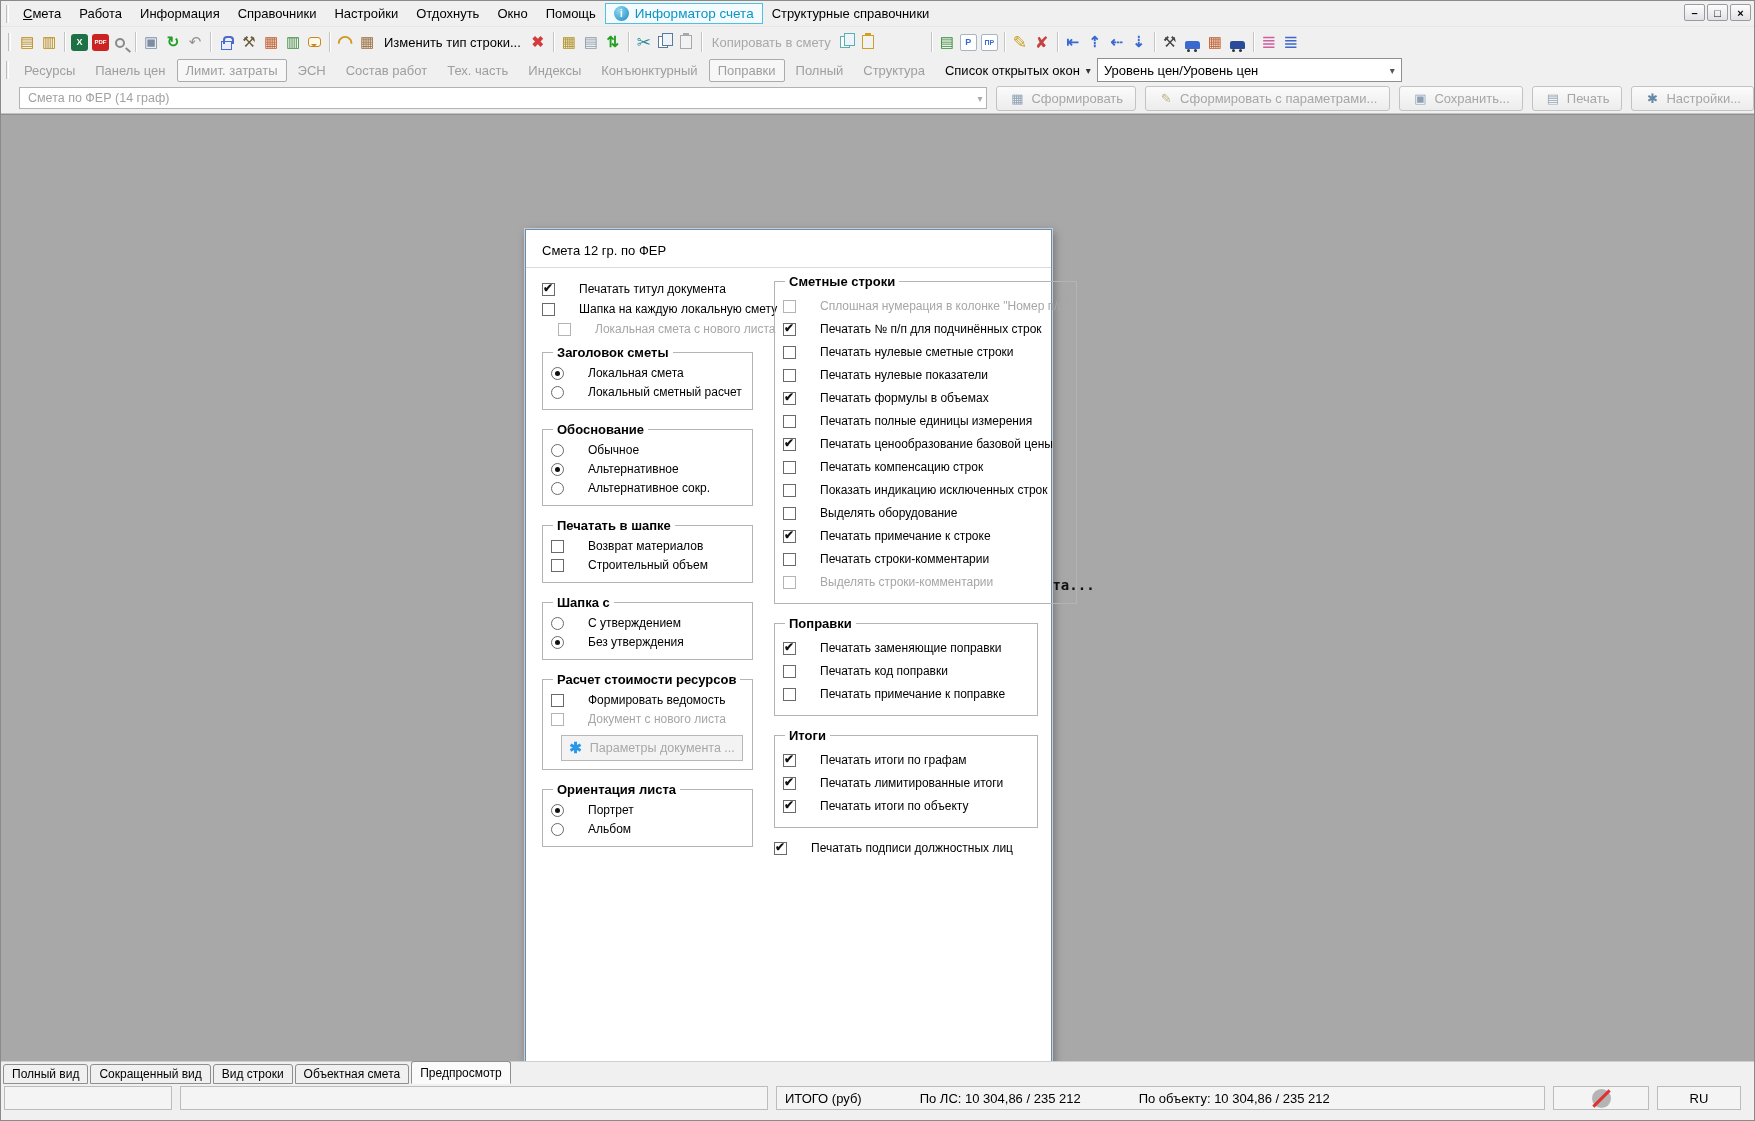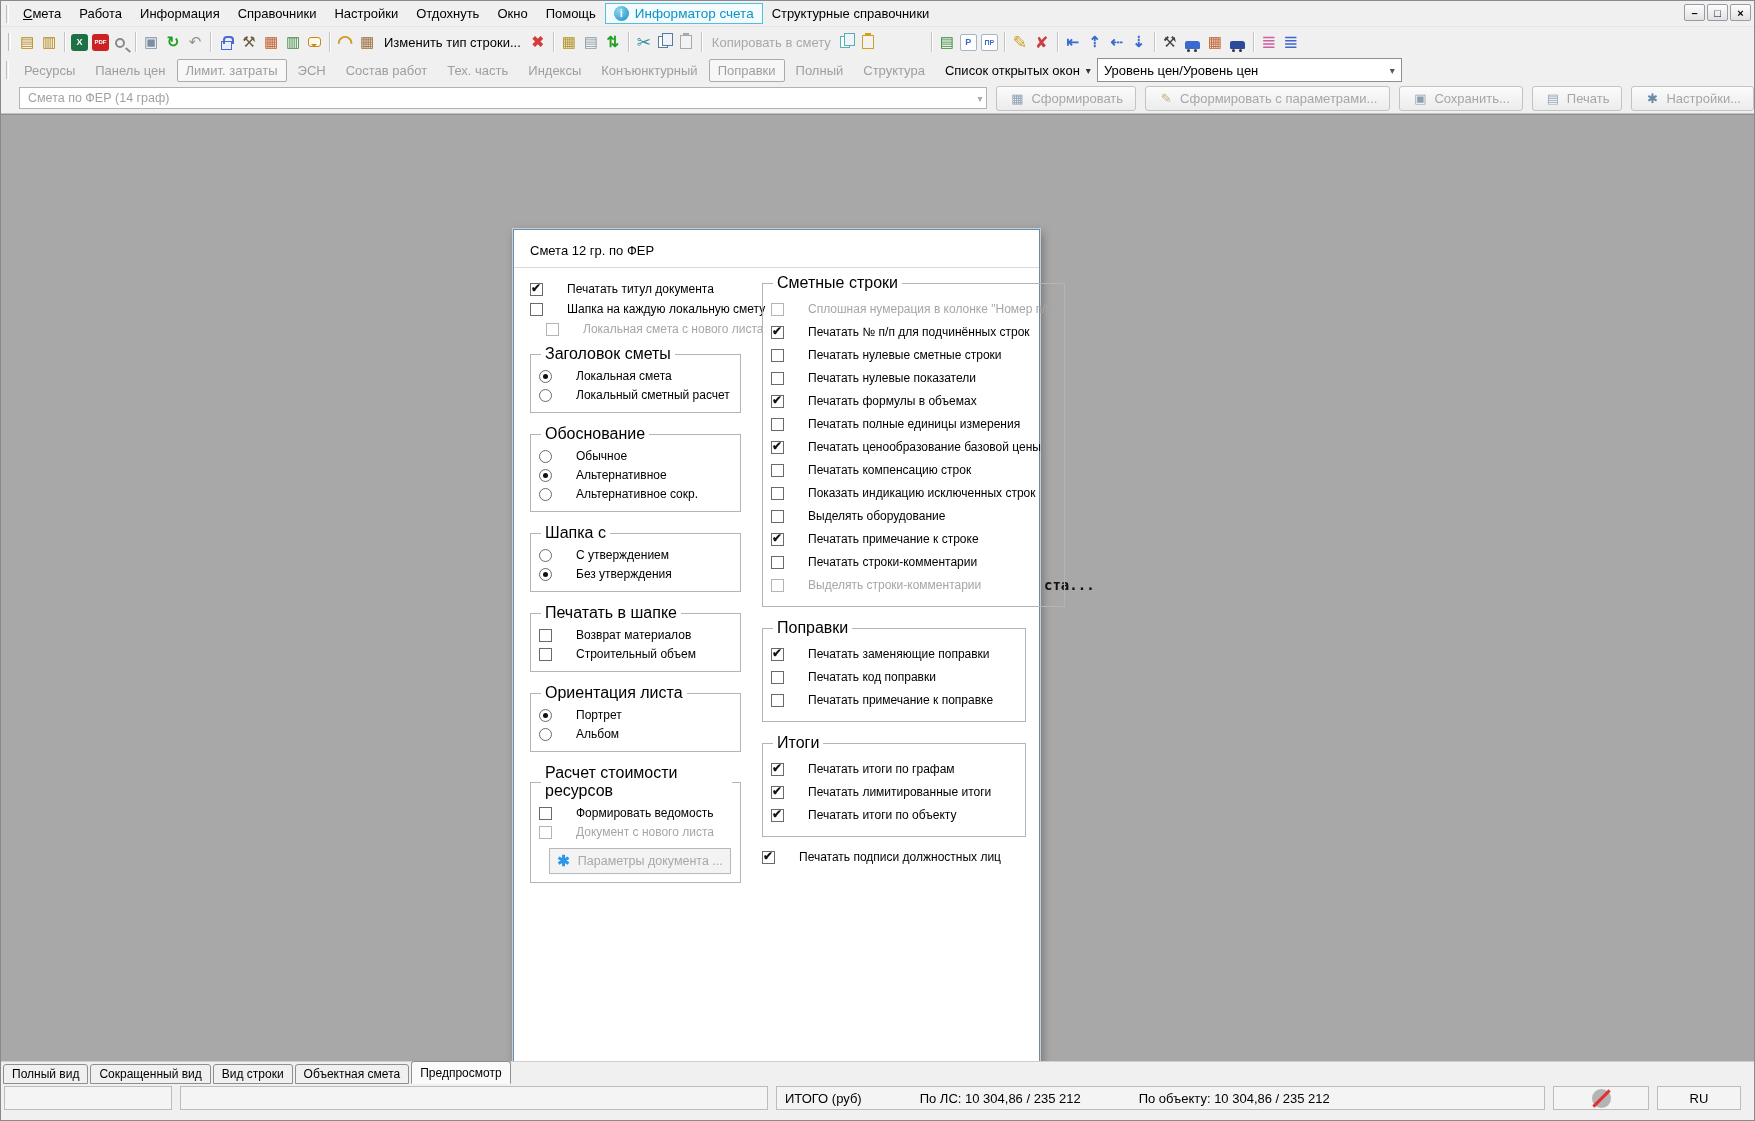--- a/index.html
+++ b/index.html
@@ -87,36 +87,36 @@
           margin-left:9px; white-space:nowrap; }
   .rbtn .tbi { width:16px; font-size:13px; }
 
   
   .workspace { position:absolute; top:113px; bottom:59px; left:0; right:0; background:#a8a8a8;
                border-top:1px solid #8e8e8e; }
   .hiddentext { position:absolute; left:1043px; top:576px; font-family:"DejaVu Sans Mono",monospace;
                 font-size:14px; font-weight:bold; color:#111; }
 
   
-  .dialog { position:absolute; left:512px; top:228px; width:527px; height:884px; background:#fff;
+  .dialog { position:absolute; left:524px; top:228px; width:527px; height:884px; background:#fff;
             border:1px solid #6e8ca6; box-shadow:0 0 0 1px #c2cfdb, 2px 3px 9px rgba(0,0,0,.35);
             font-size:12px; }
   .dlg-title { height:38px; padding:13px 0 0 16px; font-size:13px; border-bottom:1px solid #d9d9d9; }
   .dlg-left  { position:absolute; left:16px;  top:46px; width:211px; }
   .dlg-right { position:absolute; left:248px; top:44px; width:264px; }
   .crow { display:flex; align-items:center; gap:24px; margin:6px 0; white-space:nowrap; }
   .crow.indent { margin-left:16px; }
   .crow.disabled { color:#a6a6a6; }
   .cb { width:13px; height:13px; border:1px solid #6a6a6a; background:#fff; position:relative; flex:none; }
   .crow.disabled .cb, .crow.disabled .rb { border-color:#b4b4b4; }
   .crow.checked .cb::after { content:"✔"; position:absolute; left:0; top:-3px; font-size:12px; font-weight:bold; color:#111; }
   .rb { width:13px; height:13px; border:1px solid #6a6a6a; border-radius:50%; background:#fff; position:relative; flex:none; }
   .crow.checked .rb::after { content:""; position:absolute; left:3px; top:3px; width:5px; height:5px; border-radius:50%; background:#111; }
   fieldset.grp { border:1px solid #b4b4b4; margin:0 0 12px 0; padding:1px 8px 5px 8px; }
-  .grp legend { font-weight:normal; padding:0 4px; margin-left:2px; font-size:16px; color:#000; }
+  .grp legend { font-weight:bold; padding:0 4px; margin-left:2px; font-size:13px; color:#000; }
   .grp .crow { margin:5px 0; }
   .dlg-right .grp .crow { margin:9px 0; }
   .params-btn { margin:9px 0 3px 10px; width:182px; height:26px; border:1px solid #b8b8b8; background:#f3f3f3;
                 color:#a8a8a8; display:flex; align-items:center; justify-content:center; gap:8px; font-size:12.5px; }
   .gear { color:#2a97e8; font-size:15px; font-weight:bold; }
   .sigrow { margin-top:13px; }
   .prices { position:absolute; left:14px; top:624px; width:498px; }
   .prices .inner { display:flex; }
   .prices .crow { margin:3px 0 4px 0; }
   .prices .crow + .crow { margin-left:105px; }
@@ -319,68 +319,68 @@
         <span class="rb"></span>
         <span>Альтернативное</span>
       </div>
       <div class="crow">
         <span class="rb"></span>
         <span>Альтернативное сокр.</span>
       </div>
     </fieldset>
 
     <fieldset class="grp">
+      <legend>Печатать в шапке</legend>
+      <div class="crow">
+        <span class="cb"></span>
+        <span>Возврат материалов</span>
+      </div>
+      <div class="crow">
+        <span class="cb"></span>
+        <span>Строительный объем</span>
+      </div>
+    </fieldset>
+
+    <fieldset class="grp">
       <legend>Шапка с</legend>
       <div class="crow">
         <span class="rb"></span>
         <span>С утверждением</span>
       </div>
       <div class="crow checked">
         <span class="rb"></span>
         <span>Без утверждения</span>
-      </div>
-    </fieldset>
-
-    <fieldset class="grp">
-      <legend>Печатать в шапке</legend>
-      <div class="crow">
-        <span class="cb"></span>
-        <span>Возврат материалов</span>
-      </div>
-      <div class="crow">
-        <span class="cb"></span>
-        <span>Строительный объем</span>
-      </div>
-    </fieldset>
-
-    <fieldset class="grp">
-      <legend>Ориентация листа</legend>
-      <div class="crow checked">
-        <span class="rb"></span>
-        <span>Портрет</span>
-      </div>
-      <div class="crow">
-        <span class="rb"></span>
-        <span>Альбом</span>
       </div>
     </fieldset>
 
     <fieldset class="grp">
       <legend>Расчет стоимости ресурсов</legend>
       <div class="crow">
         <span class="cb"></span>
         <span>Формировать ведомость</span>
       </div>
       <div class="crow indent disabled">
         <span class="cb"></span>
         <span>Документ с нового листа</span>
       </div>
       <div class="params-btn">
         <span class="gear g" data-g="✱"></span>
         <span>Параметры документа ...</span>
+      </div>
+    </fieldset>
+
+    <fieldset class="grp">
+      <legend>Ориентация листа</legend>
+      <div class="crow checked">
+        <span class="rb"></span>
+        <span>Портрет</span>
+      </div>
+      <div class="crow">
+        <span class="rb"></span>
+        <span>Альбом</span>
       </div>
     </fieldset>
   </div>
 
   <div class="dlg-right">
     <fieldset class="grp">
       <legend>Сметные строки</legend>
       <div class="crow disabled">
         <span class="cb"></span>
         <span>Сплошная нумерация в колонке "Номер п/п"</span>

